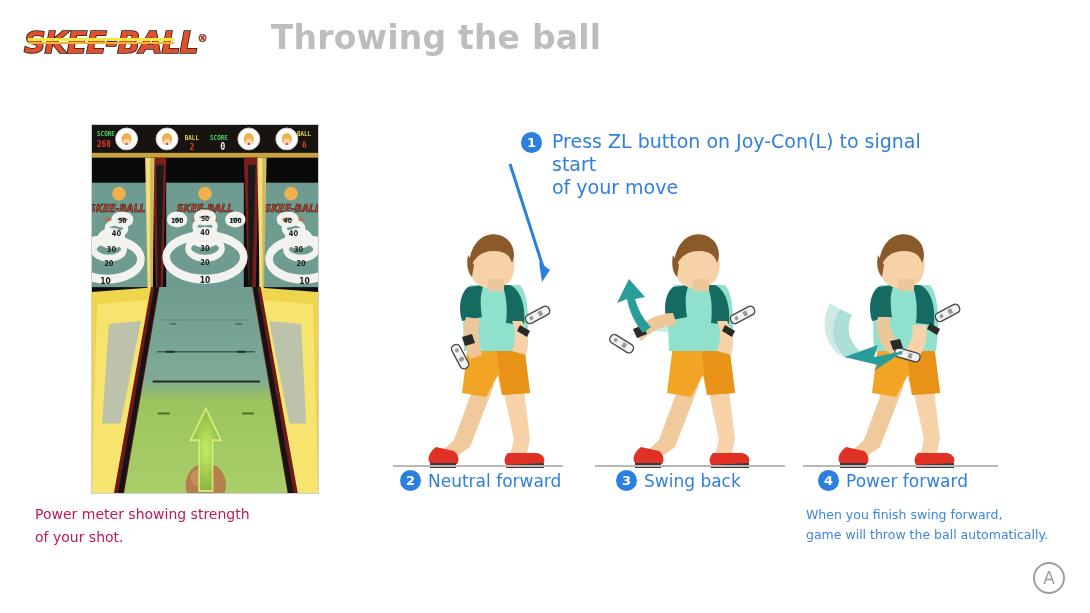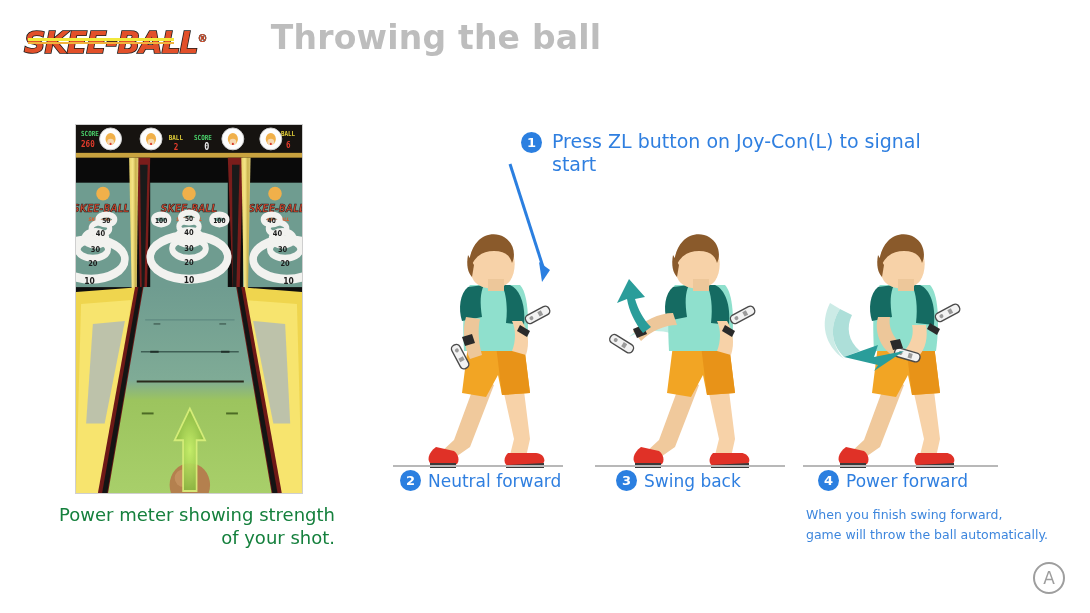--- a/index.html
+++ b/index.html
@@ -45,32 +45,32 @@
 
   .page-title {
     position: absolute; left: 0; top: 18px; width: 872px;
     text-align: center;
     font-family: "DejaVu Sans", sans-serif;
     font-weight: bold; font-size: 33px; color: #bdbdbd;
     letter-spacing: 0.2px;
   }
 
   
-  .shot-wrap { position: absolute; left: 35px; top: 124px; width: 268px; height: 370px; padding-left: 40px; }
+  .shot-wrap { position: absolute; left: 51px; top: 124px; width: 268px; height: 370px; padding-left: 40px; }
   .shot {
     width: 100%; height: 100%;
     border: 1px solid #cfcfcf;
     overflow: hidden; position: relative; background: #0b0b0b;
   }
   .shot svg { display: block; width: 100%; height: 100%; }
 
   .shot-caption {
     position: absolute; left: 35px; top: 503px; width: 300px;
-    text-align: right; color: #15803d;
-    font-size: 18px; line-height: 23px;
+    text-align: left; color: #be185d;
+    font-size: 14px; line-height: 23px;
     font-family: "DejaVu Sans", sans-serif;
   }
 
   
   .step1 { position: absolute; left: 521px; top: 130px; width: 420px; display: flex; gap: 10px; }
   .step1-text {
     color: #2f7fe0; font-size: 19px; line-height: 23px;
     font-family: "DejaVu Sans", sans-serif;
   }
   .num-circle {
@@ -296,20 +296,21 @@
 
   <div class="shot-caption">
     <div>Power meter showing strength</div>
     <div>of your shot.</div>
   </div>
 
   <div class="step1">
     <div class="num-circle">1</div>
     <div class="step1-text">
       <div>Press ZL button on Joy-Con(L) to signal start</div>
+      <div>of your move</div>
     </div>
   </div>
 
   <svg class="arrow1" viewBox="0 0 80 130">
     <line x1="12" y1="6" x2="46" y2="112" stroke="#2b7fe0" stroke-width="3"></line>
     <path d="M41 104 L52 112 L44 124 Z" fill="#2b7fe0"></path>
   </svg>
 
   <div class="figures">
 

